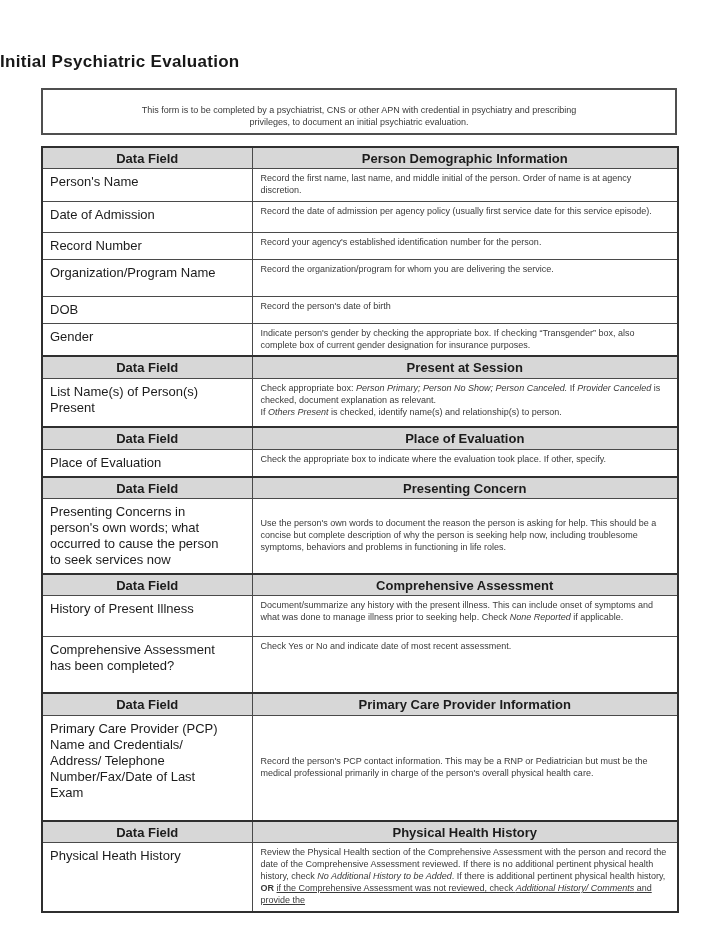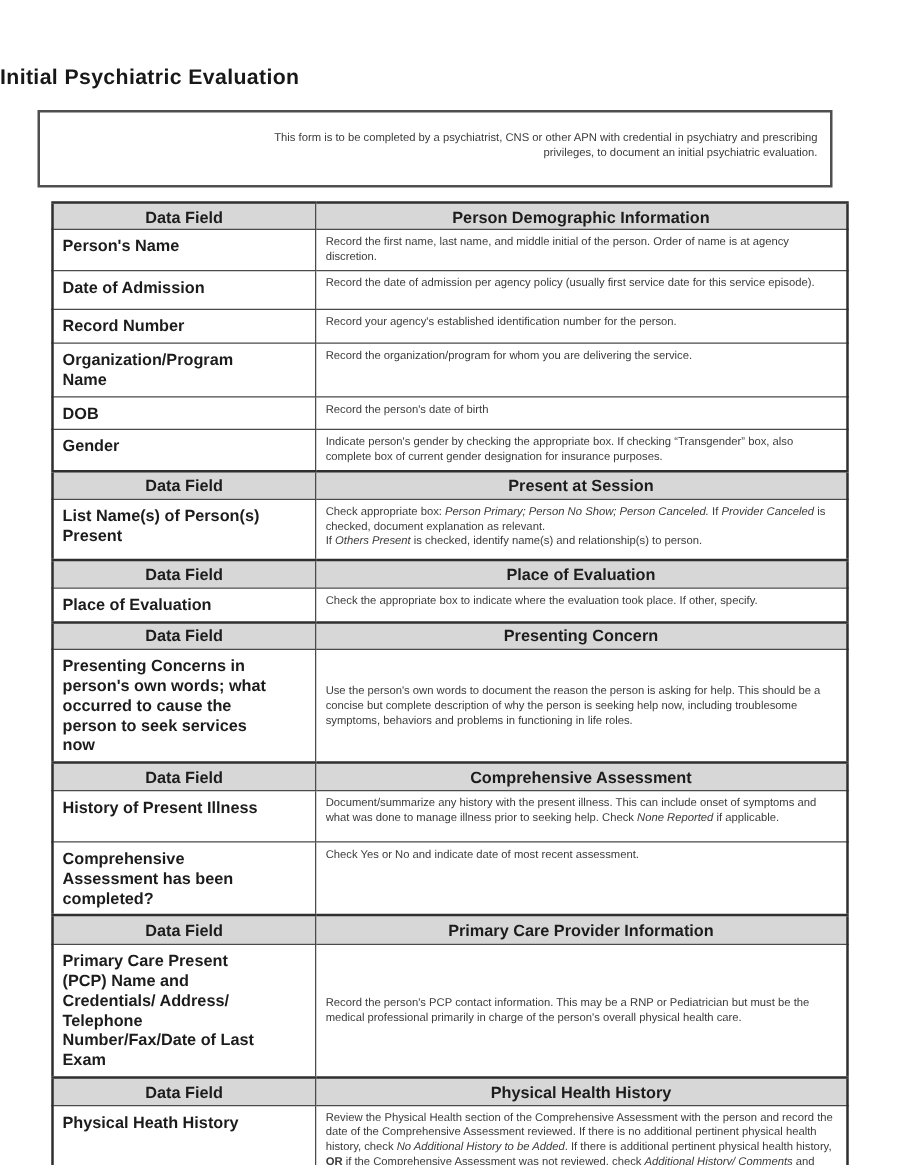--- a/index.html
+++ b/index.html
@@ -15,24 +15,24 @@
   .page { width: 720px; height: 932px; padding-top: 52px; }
   .doc-title {
     text-align: left;
     font-size: 17px;
     font-weight: bold;
     letter-spacing: 0.3px;
     color: #181818;
   }
   .intro-box {
     width: 636px;
-    margin: 16px auto 0 30px;
+    margin: 16px auto 0 41px;
     border: 2px solid #4f4f4f;
-    padding: 4px 10px 20px 10px;
-    text-align: right;
+    padding: 4px 10px 5px 10px;
+    text-align: center;
     font-size: 9px;
     line-height: 1.25;
     color: var(--desc-text);
     white-space: pre-line;
   }
   table.field-table {
     width: 636px;
     margin: 11px 0 0 41px;
     border-collapse: collapse;
     border: 2px solid var(--border-dark);
@@ -46,21 +46,21 @@
     font-size: 13px;
     font-weight: bold;
     text-align: center;
     vertical-align: middle;
     color: #1c1c1c;
     border-top: 2px solid var(--border-dark);
     padding: 2px 16px;
   }
   td.field {
     font-size: 13px;
-    font-weight: bold;
+    font-weight: normal;
     line-height: 1.22;
     color: #1c1c1c;
     padding: 5px 32px 5px 7px;
     margin-left: 13px;
   }
   td.desc {
     font-size: 9px;
     line-height: 1.32;
     color: var(--desc-text);
     padding: 4px 10px 4px 8px;
@@ -155,21 +155,21 @@
     <tr style="height:56px">
       <td class="field">Comprehensive Assessment has been completed?</td>
       <td class="desc"><span>Check Yes or No and indicate date of most recent assessment.</span></td>
     </tr>
 
     <tr class="sec" style="height:23px">
       <th>Data Field</th>
       <th>Primary Care Provider Information</th>
     </tr>
     <tr style="height:105px">
-      <td class="field">Primary Care Present (PCP) Name and Credentials/ Address/ Telephone Number/Fax/Date of Last Exam</td>
+      <td class="field">Primary Care Provider (PCP) Name and Credentials/ Address/ Telephone Number/Fax/Date of Last Exam</td>
       <td class="desc vc"><span>Record the person's PCP contact information. This may be a RNP or Pediatrician but must be the medical professional primarily in charge of the person's overall physical health care.</span></td>
     </tr>
 
     <tr class="sec" style="height:22px">
       <th>Data Field</th>
       <th>Physical Health History</th>
     </tr>
     <tr style="height:66px">
       <td class="field">Physical Heath History</td>
       <td class="desc"><span>Review the Physical Health section of the Comprehensive Assessment with the person and record the date of the Comprehensive Assessment reviewed.  If there is no additional pertinent physical health history, check </span><span style="font-style: italic;">No Additional History to be Added</span><span>.  If there is additional pertinent physical health history, </span><span style="font-weight: bold;">OR</span><span> </span><span style="text-decoration: underline;">if the Comprehensive Assessment was not reviewed, check </span><span style="font-style: italic; text-decoration: underline;">Additional History/ Comments</span><span style="text-decoration: underline;"> and provide the</span></td>

